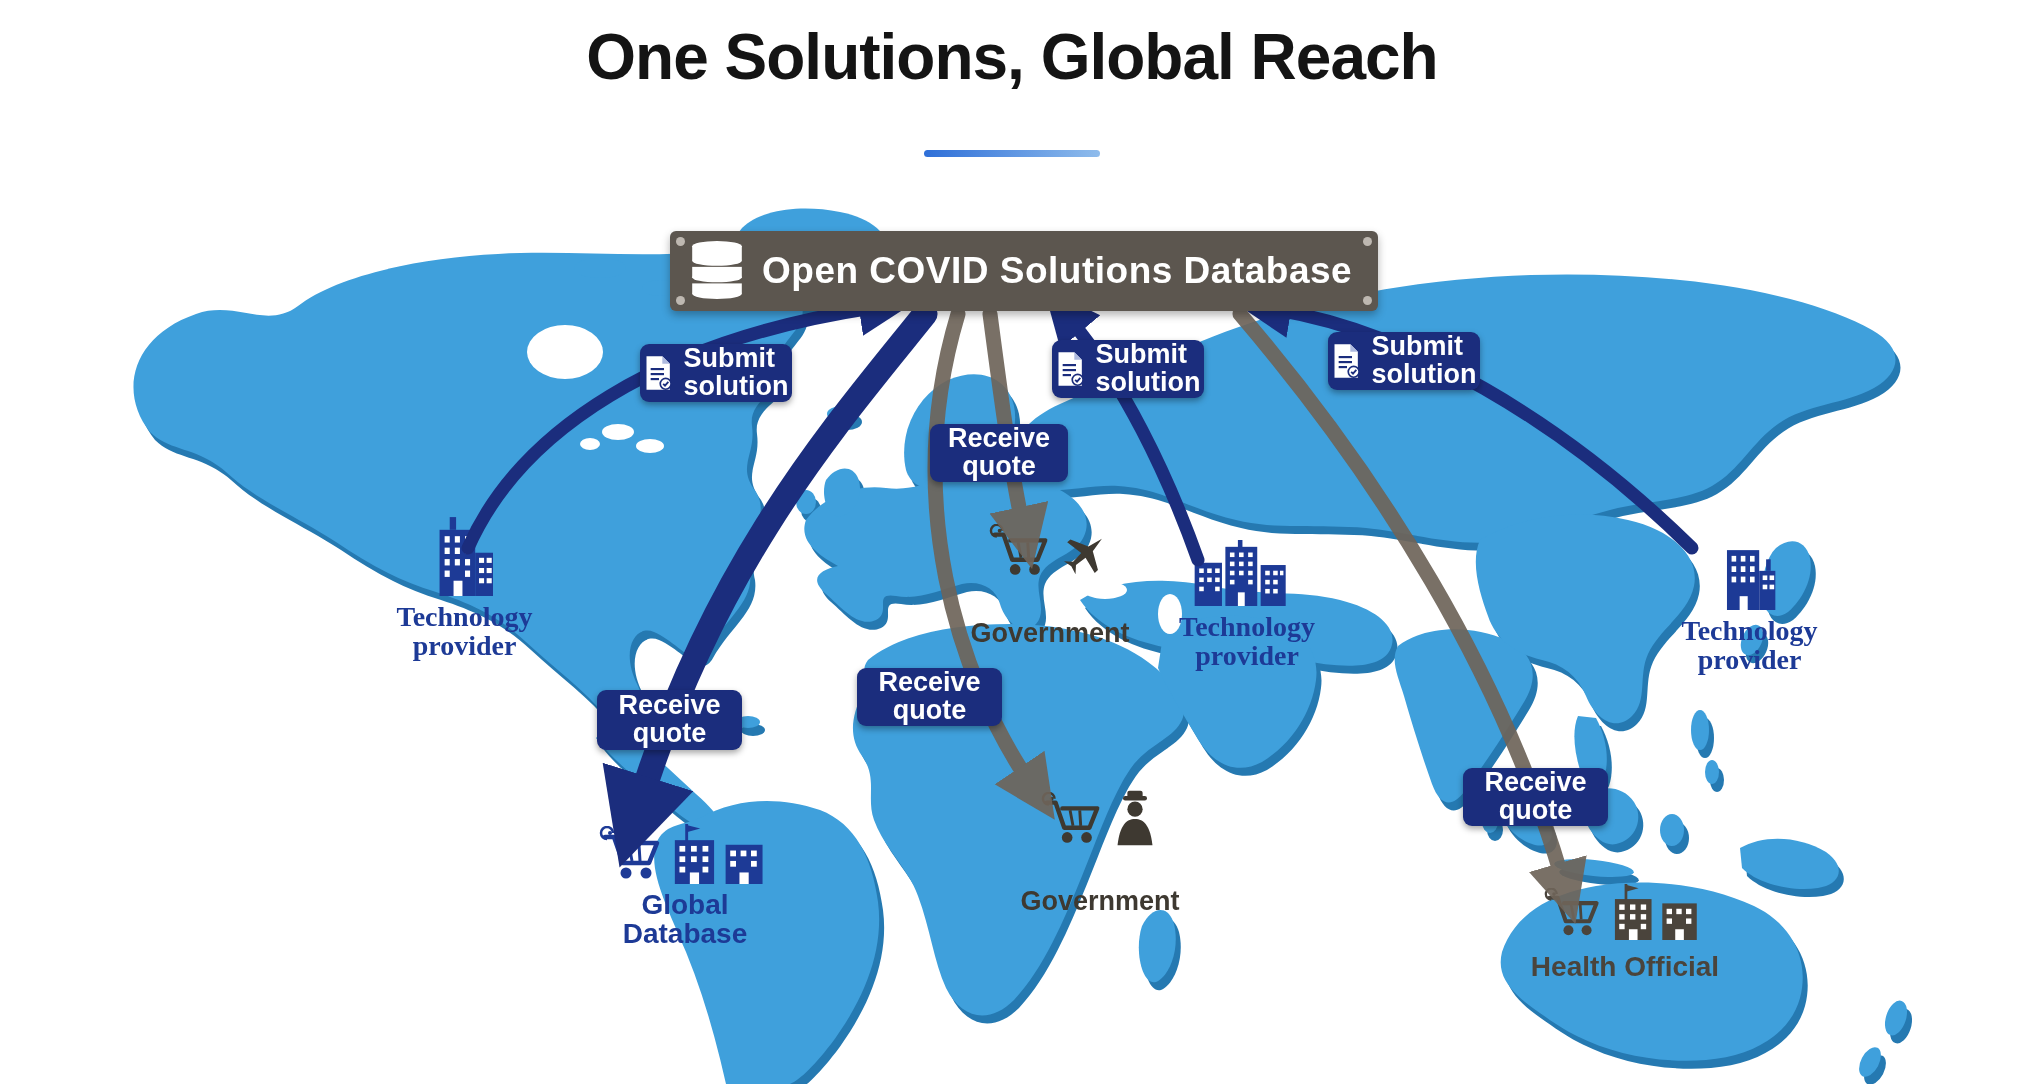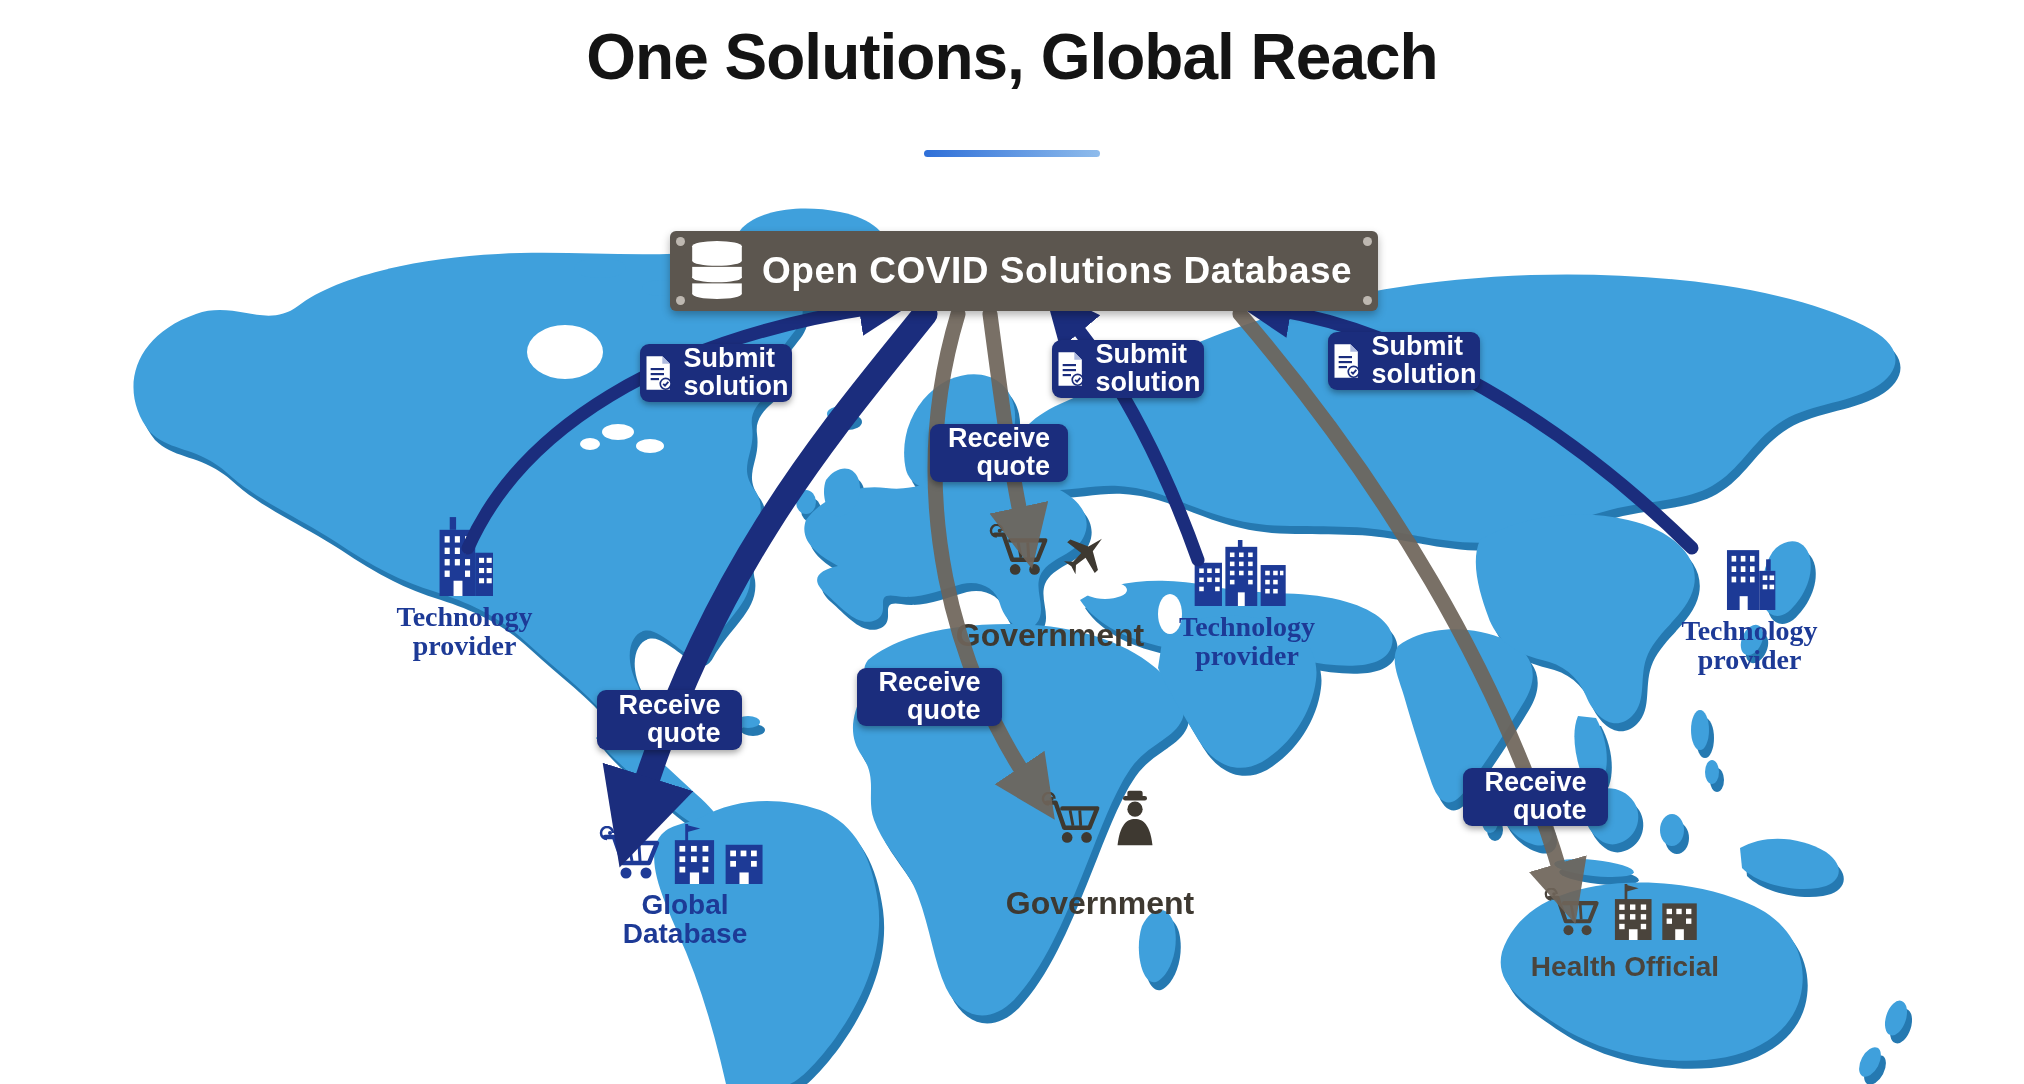--- a/index.html
+++ b/index.html
@@ -32,30 +32,30 @@
   .screw{position:absolute;width:9px;height:9px;border-radius:50%;background:#cfc9c2;opacity:.85;}
   .screw.tl{left:6px;top:6px}.screw.tr{right:6px;top:6px}
   .screw.bl{left:6px;bottom:6px}.screw.br{right:6px;bottom:6px}
 
   
   .badge{position:absolute;background:#1B2D7D;border-radius:9px;color:#fff;display:flex;
          align-items:center;justify-content:center;z-index:40;
          box-shadow:0 3px 6px rgba(0,0,0,.35);box-sizing:border-box;}
   .badge .bl{display:flex;flex-direction:column;line-height:1.03;font-weight:bold;font-size:27px;}
   .badge.submit{gap:10px;padding:6px 10px;}
-  .badge.receive .bl{align-items:flex-end;}
+  .badge.receive .bl{align-items:center;}
 
   
   .actor{position:absolute;display:flex;flex-direction:column;align-items:center;z-index:20;}
   .actor .icons{display:flex;align-items:flex-end;gap:8px;}
   .actor .label{font-weight:bold;text-align:center;line-height:1.04;margin-top:2px;}
   .actor.tech{color:#1D3A96;font-family:Liberation Serif, serif;}
   .actor.tech .label{color:#1D3A96;font-size:28px;}
   .actor.gov{color:#3E3931;}
-  .actor.gov .label{color:#3E3931;font-size:32px;margin-top:35px;}
+  .actor.gov .label{color:#3E3931;font-size:27px;margin-top:35px;}
   .actor.health-blue{color:#1D3A96;}
   .actor.health-blue .label{color:#1D3A96;font-size:28px;}
   .actor.health-dark{color:#4A443C;}
   .actor.health-dark .label{color:#4A443C;font-size:28px;margin-top:8px;}
 </style>
 </head>
 <body>
 
 <div class="stage">
 

